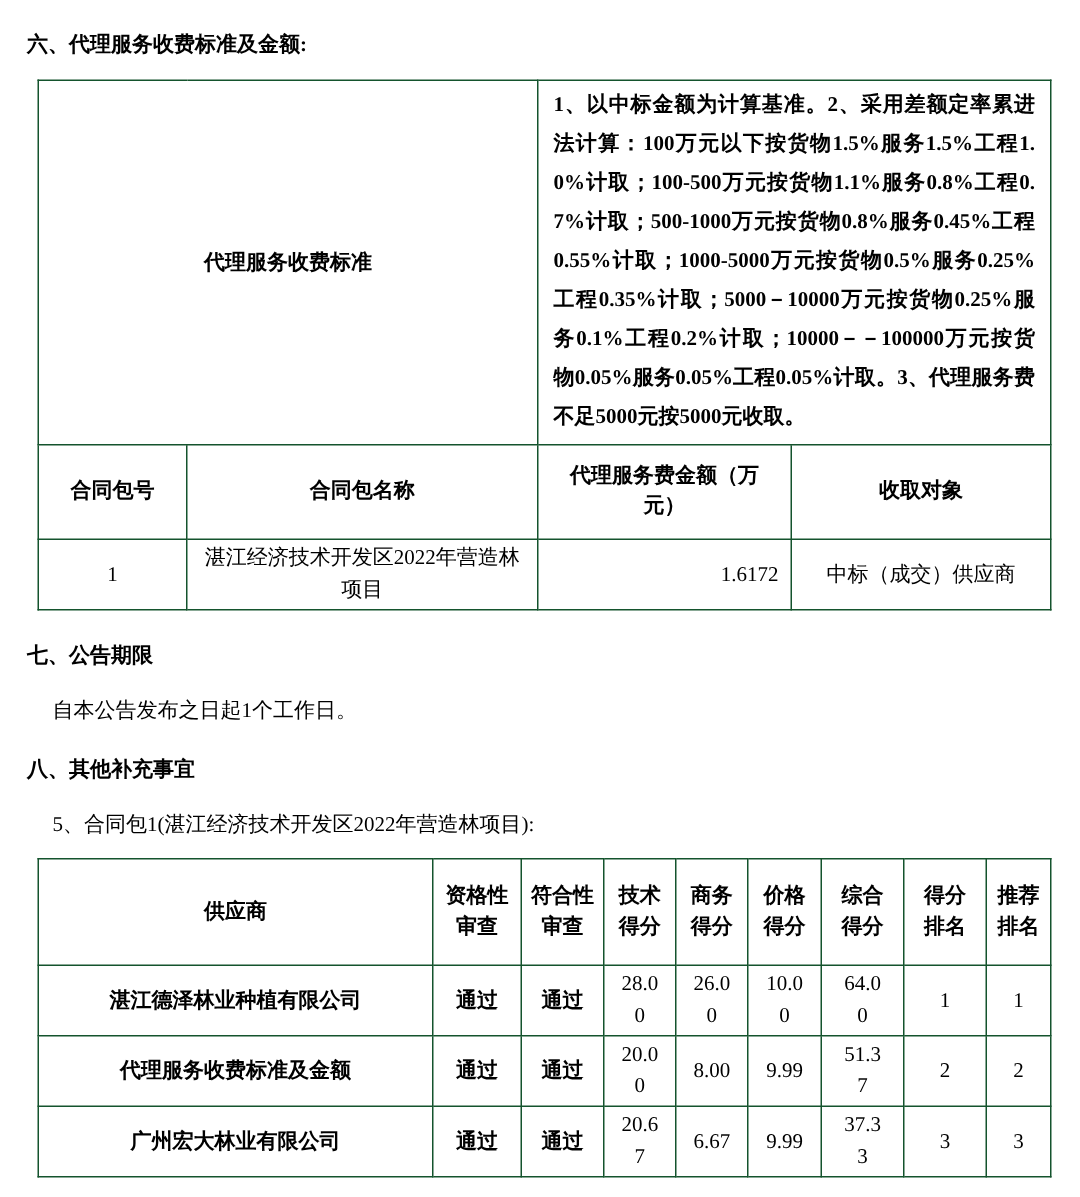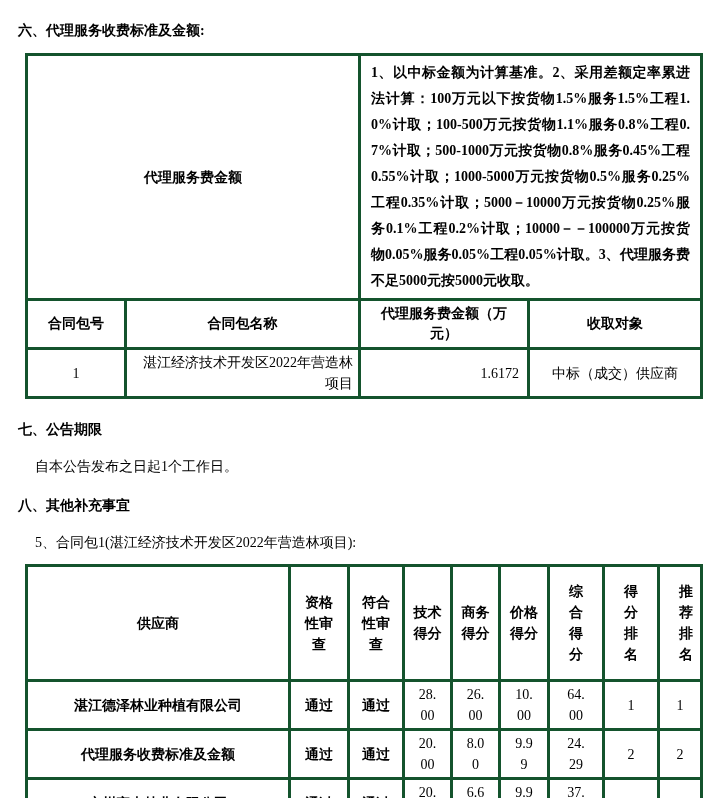--- a/index.html
+++ b/index.html
@@ -25,47 +25,47 @@
     margin: 20px 0 0 35px;
     line-height: 17px;
   }
   table {
     border-collapse: collapse;
     table-layout: fixed;
     margin-left: 25px;
     width: 675px;
   }
   td {
-    border: 3px solid #14532d;
+    border: 1px solid #14532d;
     vertical-align: middle;
     text-align: center;
     padding: 2px 4px;
     line-height: 21px;
     box-sizing: border-box;
   }
   
   .fee-table { margin-top: 14px; }
   .fee-table td.std-label {
     font-weight: bold;
     text-align: center;
   }
   .fee-table td.std-text {
     font-weight: bold;
     text-align: justify;
     vertical-align: top;
     padding: 4px 10px;
     line-height: 26px;
     word-break: break-all;
   }
-  .fee-table tr.hdr-row { height: 49px; }
+  .fee-table tr.hdr-row { height: 63px; }
   .fee-table tr.hdr-row td { font-weight: bold; line-height: 20px; }
   .fee-table td.hdr-amount { padding: 2px 19px; }
   .fee-table tr.data-row { height: 46px; }
   .fee-table td.pkg-name {
-    text-align: right;
+    text-align: center;
     padding: 2px 5px;
     word-break: break-all;
   }
   .fee-table td.amount {
     text-align: right;
     padding-right: 8px;
   }
   
   .score-table { margin-top: 13px; }
   .score-table td { word-break: break-all; }
@@ -88,21 +88,21 @@
 
   <table class="fee-table">
     <colgroup>
       <col style="width:99px">
         <col style="width:234px">
         <col style="width:169px">
         <col style="width:173px">
     </colgroup>
     <tbody>
       <tr>
-        <td class="std-label" colspan="2">代理服务费金额</td>
+        <td class="std-label" colspan="2">代理服务收费标准</td>
         <td class="std-text" colspan="2">1、以中标金额为计算基准。2、采用差额定率累进法计算：100万元以下按货物1.5%服务1.5%工程1.0%计取；100-500万元按货物1.1%服务0.8%工程0.7%计取；500-1000万元按货物0.8%服务0.45%工程0.55%计取；1000-5000万元按货物0.5%服务0.25%工程0.35%计取；5000－10000万元按货物0.25%服务0.1%工程0.2%计取；10000－－100000万元按货物0.05%服务0.05%工程0.05%计取。3、代理服务费不足5000元按5000元收取。</td>
       </tr>
       <tr class="hdr-row">
         <td>合同包号</td>
         <td>合同包名称</td>
         <td class="hdr-amount">代理服务费金额（万元）</td>
         <td>收取对象</td>
       </tr>
       <tr class="data-row">
         <td>1</td>
@@ -154,21 +154,21 @@
         <td>1</td>
         <td>1</td>
       </tr>
       <tr class="data-row">
         <td class="p6">代理服务收费标准及金额</td>
         <td class="p6">通过</td>
         <td class="p6">通过</td>
         <td class="num">20.00</td>
         <td class="num">8.00</td>
         <td class="num">9.99</td>
-        <td class="comp">24.29</td>
+        <td class="comp">51.37</td>
         <td>2</td>
         <td>2</td>
       </tr>
       <tr class="data-row">
         <td class="p6">广州宏大林业有限公司</td>
         <td class="p6">通过</td>
         <td class="p6">通过</td>
         <td class="num">20.67</td>
         <td class="num">6.67</td>
         <td class="num">9.99</td>

